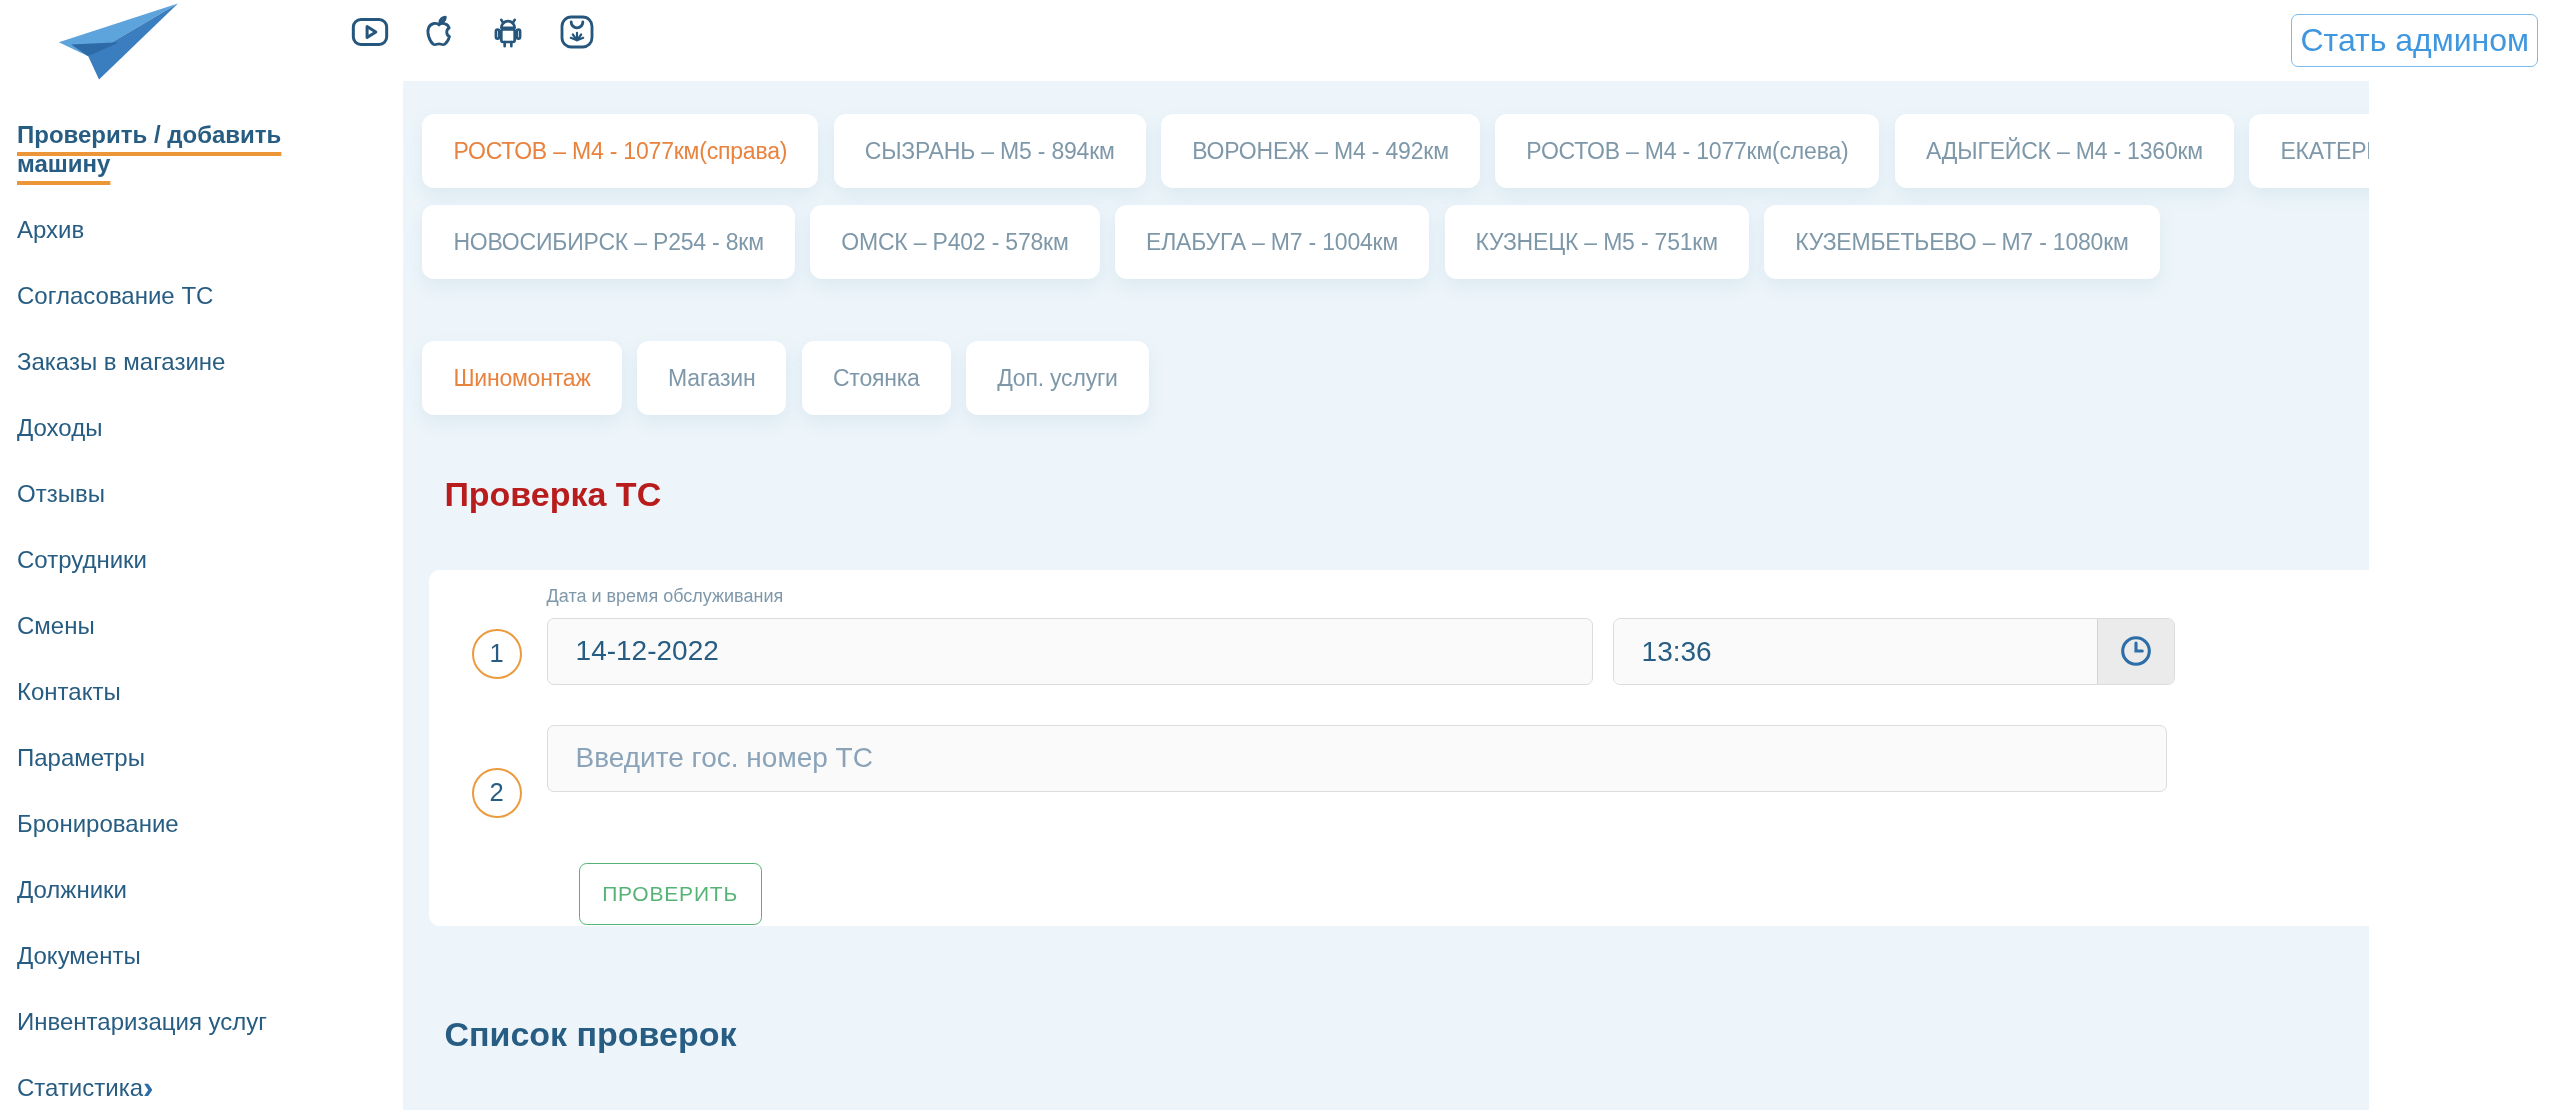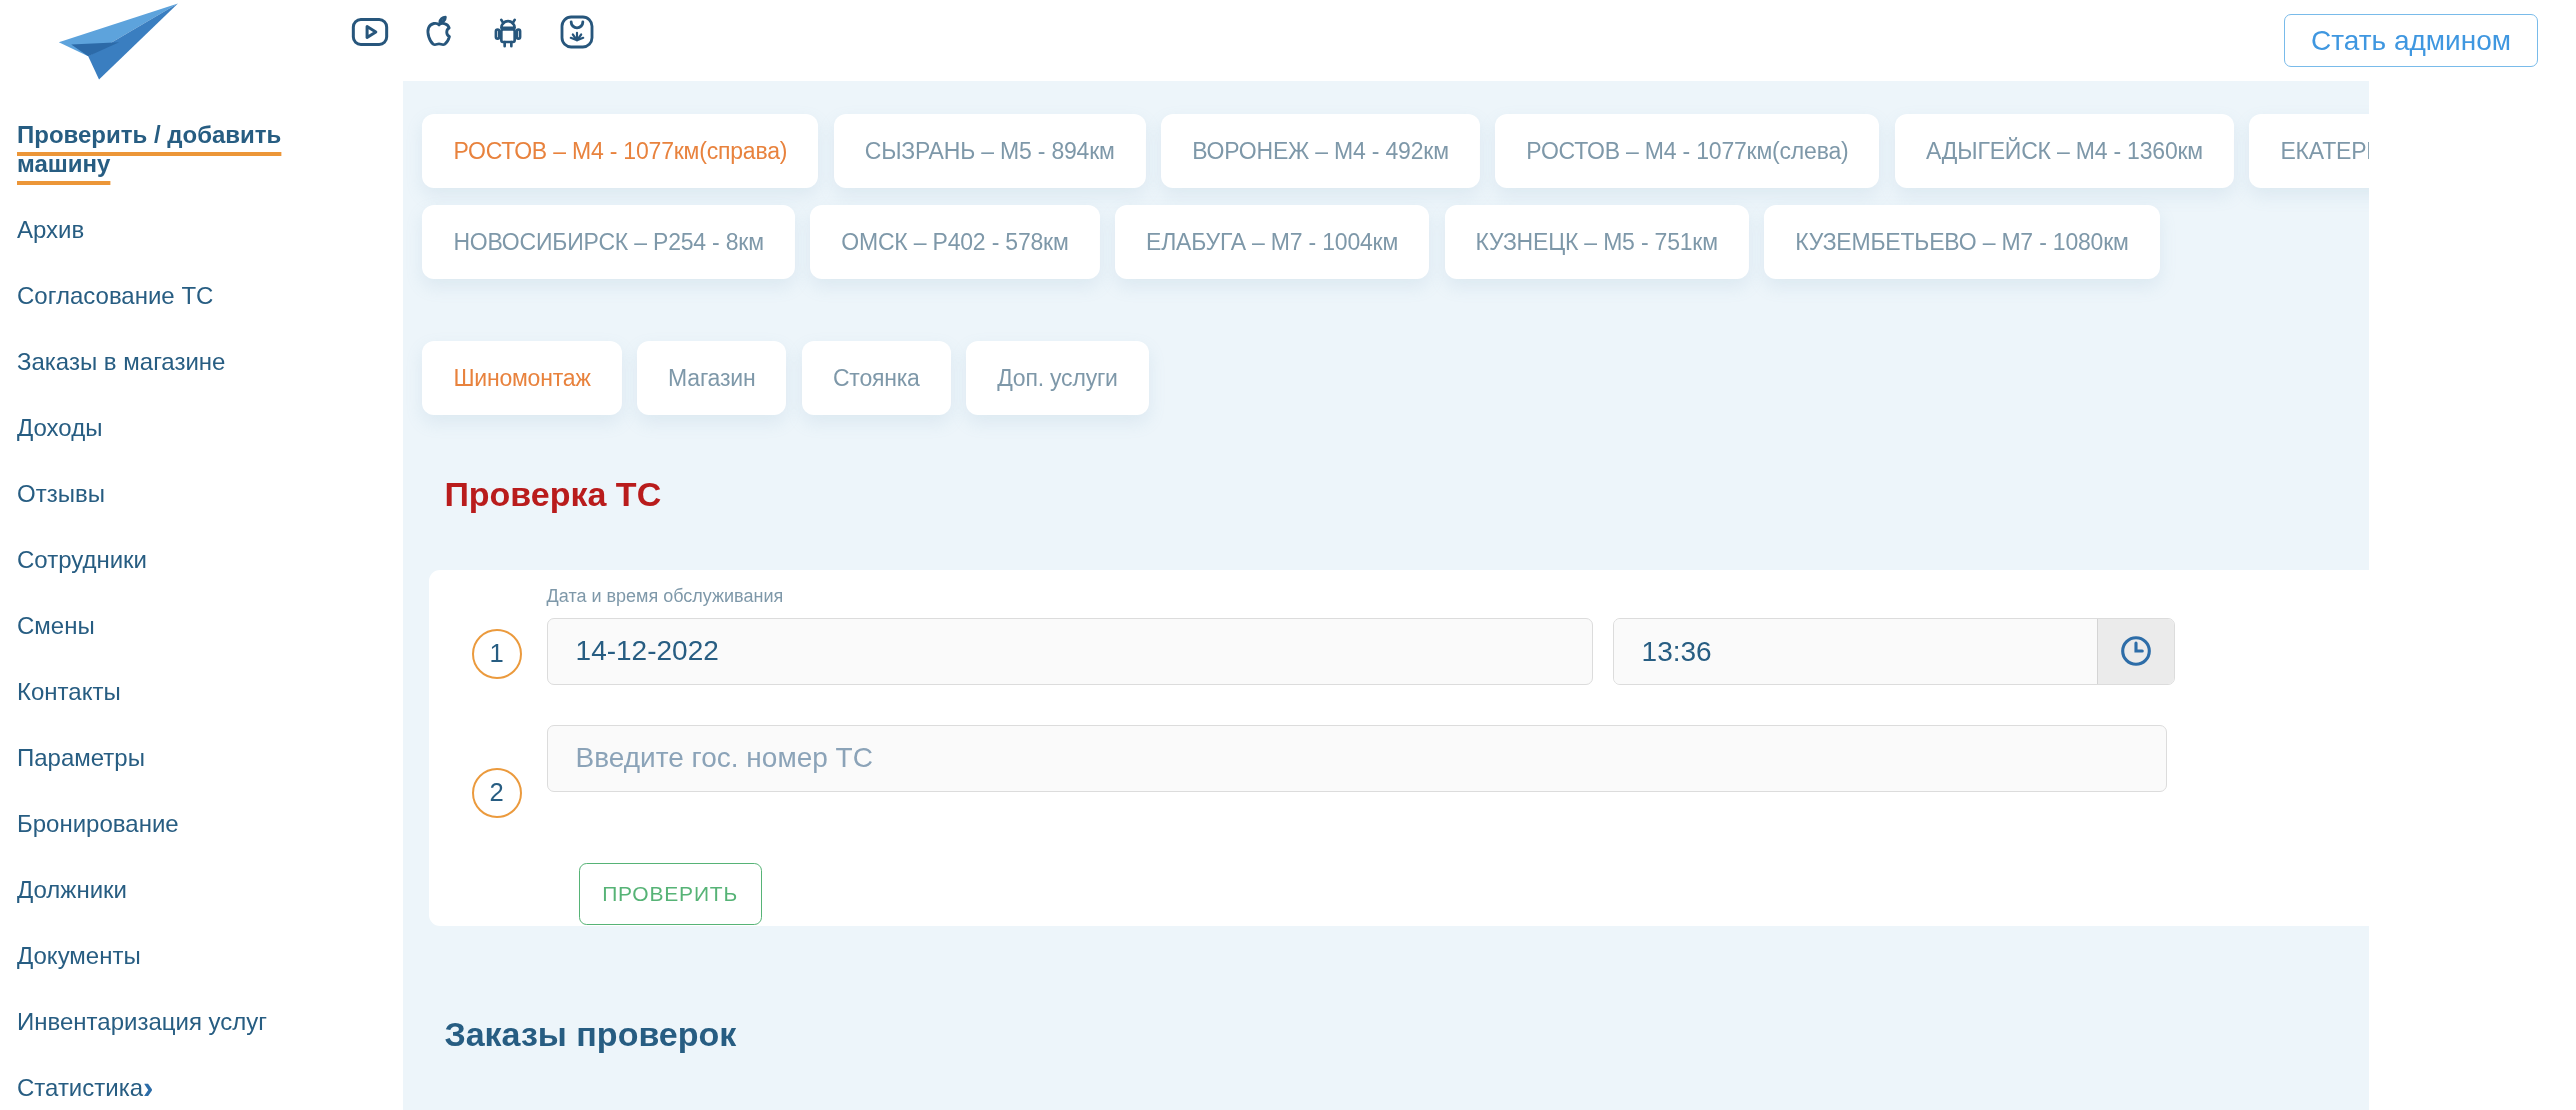--- a/index.html
+++ b/index.html
@@ -4,23 +4,23 @@
 <style>
   * { margin:0; padding:0; box-sizing:border-box; }
   html,body { width:2576px; height:1111px; overflow:hidden; background:#fff;
               font-family:"Liberation Sans", sans-serif; }
 
   
   .topbar { position:absolute; left:0; top:0; width:2576px; height:81px; background:#fff; z-index:5; }
   .logo { position:absolute; left:48px; top:1.5px; width:133px; height:79px; }
   .app-icons { position:absolute; left:350px; top:12.4px; display:flex; gap:29px; align-items:center; }
   .app-icon { width:40px; height:40px; display:block; cursor:pointer; }
-  .admin-btn { position:absolute; right:38px; top:14px; height:53px; padding:0 26px;
+  .admin-btn { position:absolute; right:38px; top:14px; height:53px; padding:0 8px;
                background:#fff; border:1.5px solid #79bbea; border-radius:7px;
-               color:#3f97e0; font-size:28px; font-family:"Liberation Sans",sans-serif; cursor:pointer; }
+               color:#3f97e0; font-size:32px; font-family:"Liberation Sans",sans-serif; cursor:pointer; }
 
   
   .layout { position:absolute; left:0; top:81px; width:2369px; height:1029px; display:flex; }
   .sidebar { width:403px; height:100%; background:#fff; padding:39px 0 0 17px; flex:0 0 403px; }
   .main { flex:1; height:100%; background:#edf5fa; position:relative; overflow:hidden; padding:33px 0 0 19.4px; }
 
   
   .menu { display:flex; flex-direction:column; gap:37px; width:364px; }
   .menu-item { font-size:24px; line-height:29px; color:#275d82; cursor:pointer; }
   .menu-item.active { font-weight:bold; }
@@ -185,17 +185,17 @@
         <div class="step-body">
           <div class="fields-row">
             <input class="input tc" placeholder="Введите гос. номер ТС" style="">
           </div>
         </div>
       </div>
 
       <button class="check-btn">ПРОВЕРИТЬ</button>
     </div>
 
-    <h2 class="list-title">Заказы проверок</h2>
+    <h2 class="list-title">Список проверок</h2>
 
   </main>
 </div>
 
 
 </body></html>

